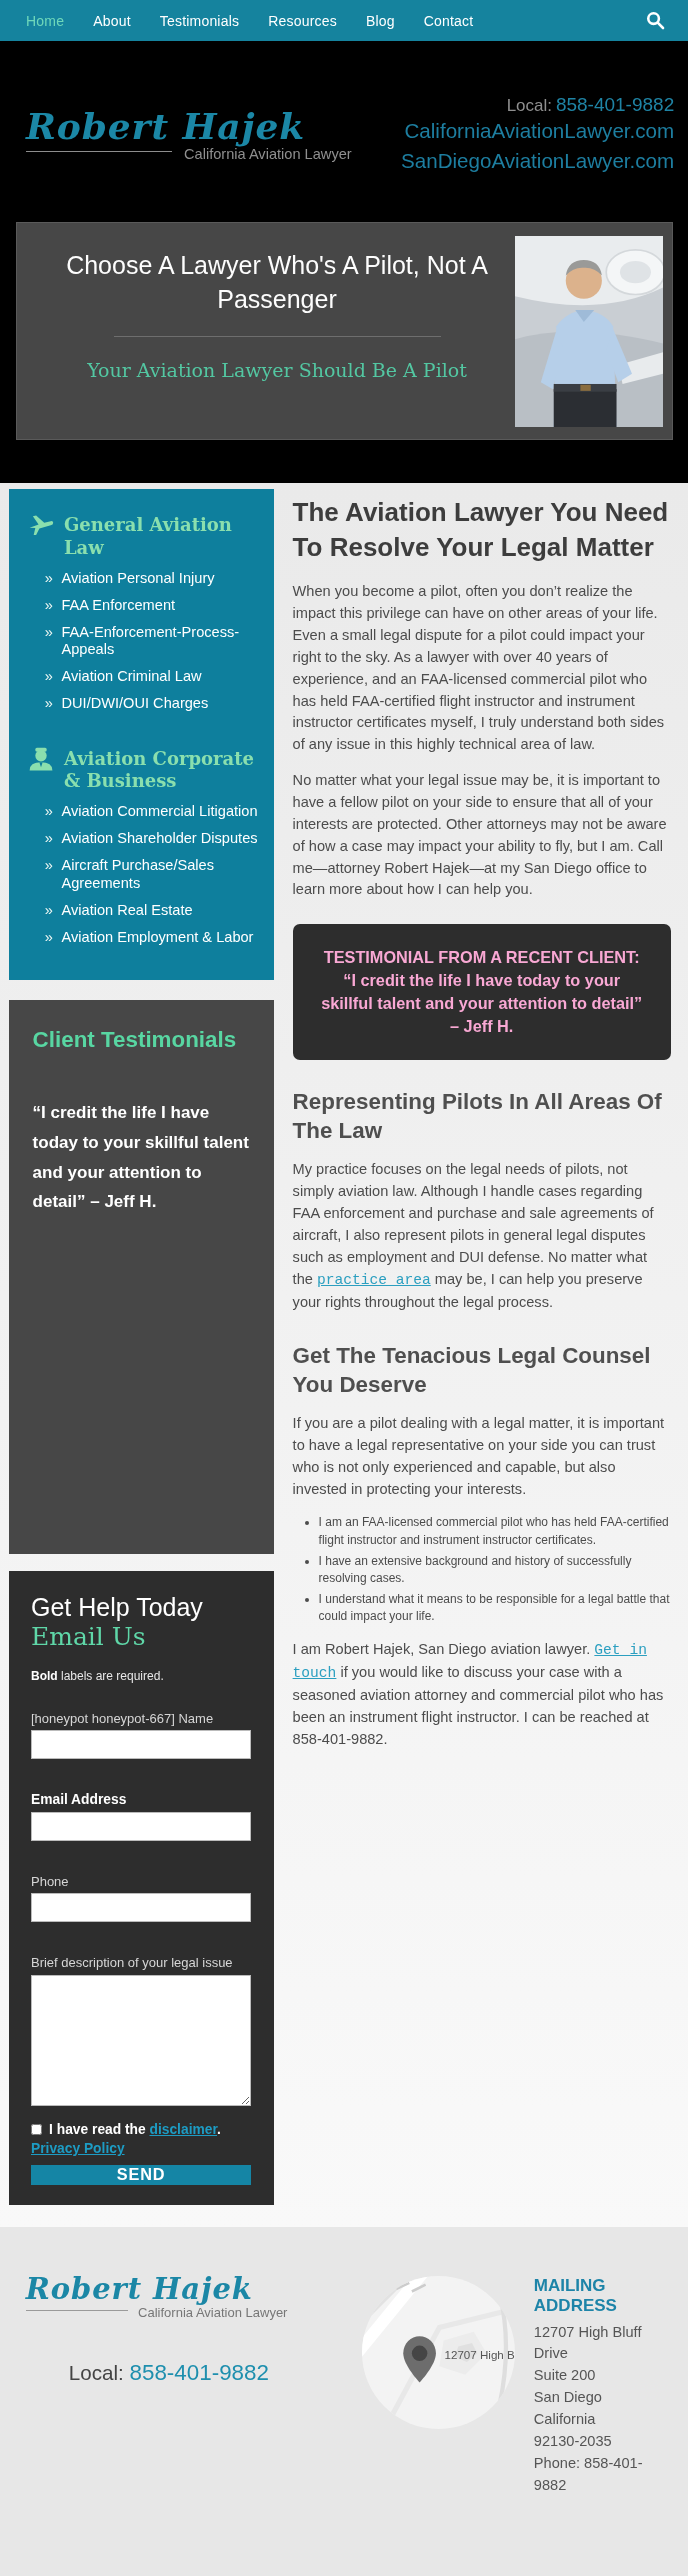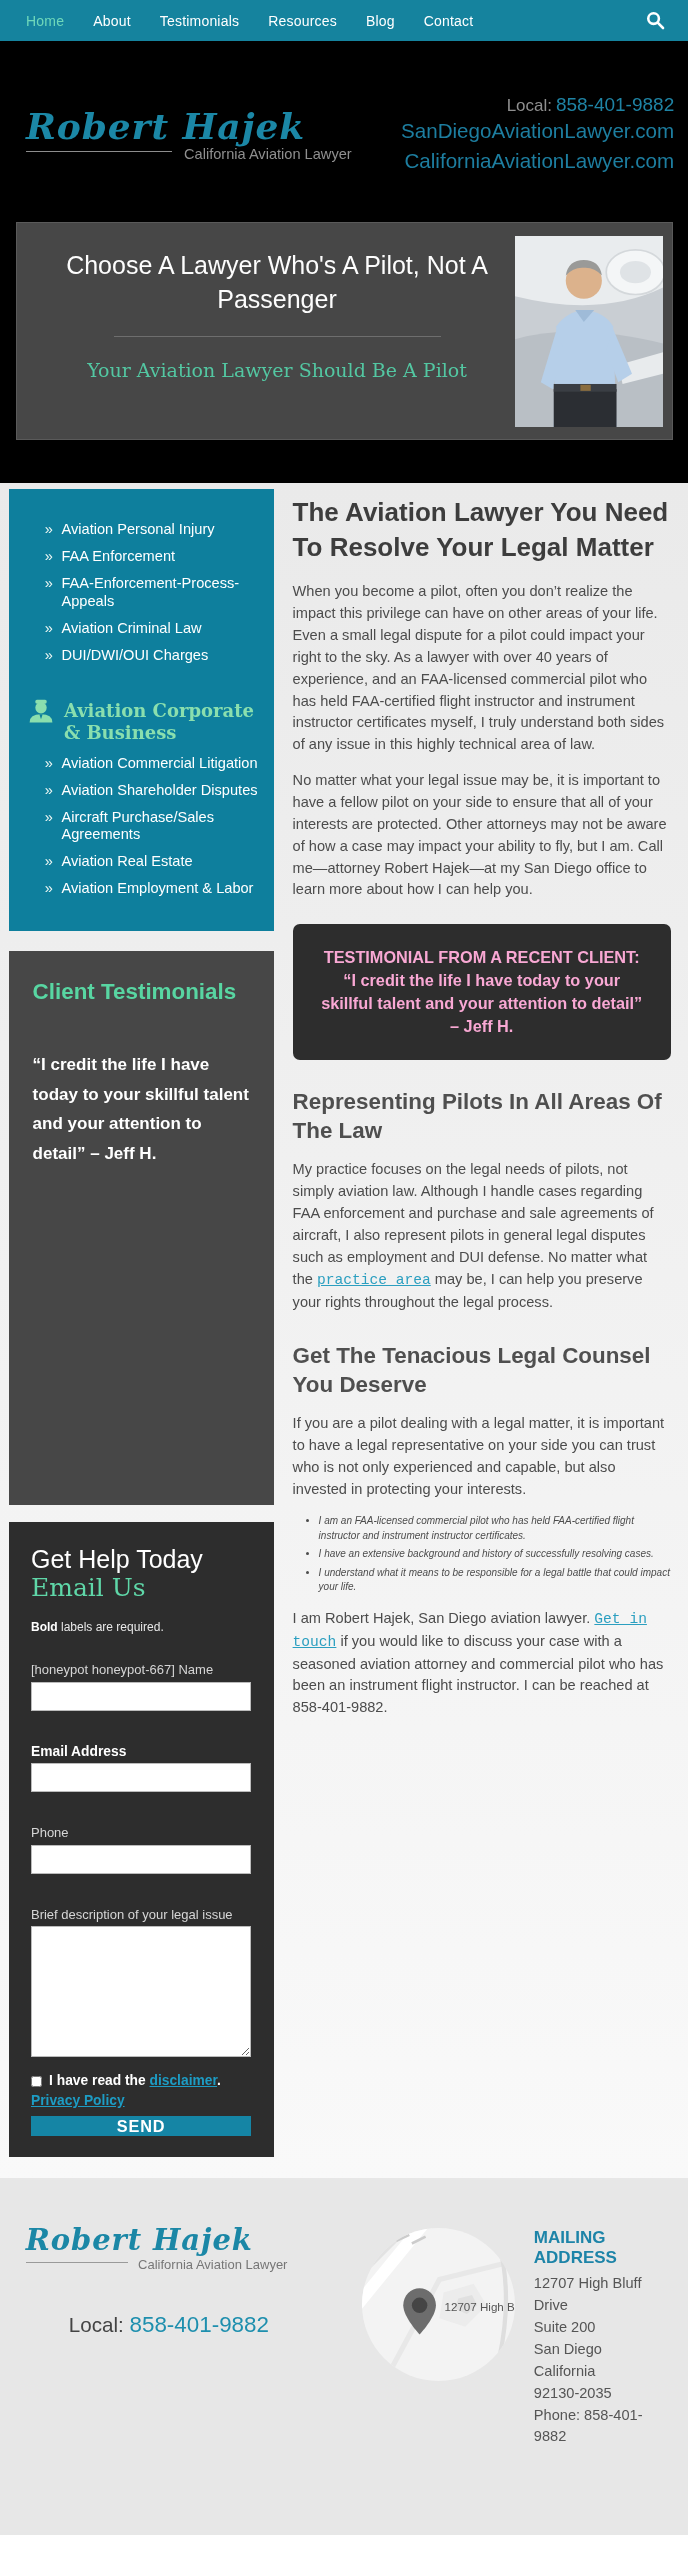--- a/index.html
+++ b/index.html
@@ -117,21 +117,21 @@
   .main h2 {
     color: #4f4f4f; font-size: 22.4px; font-weight: 600; line-height: 1.3; margin: 27.5px 0 13.8px;
   }
   .main p { font-size: 14.6px; color: #4c4c4c; line-height: 1.5; margin: 13.8px 0; }
   .main a.body-link { color: #2b9fc0; text-decoration: underline; font-family: Liberation Mono, monospace; }
   .callout {
     background: #2d2d2d; border-radius: 6.9px; padding: 22.4px 26px; margin: 22.4px 0;
   }
   .callout .c-text { color: #f9a8d4; font-weight: bold; font-size: 16.3px; line-height: 1.4; text-align: center; }
   .main ul.bullets { margin: 13.8px 0 13.8px 26px; }
-  .main ul.bullets li { font-size: 10px; line-height: 1.42; margin-bottom: 4.3px; color: #4c4c4c; font-style: italic; }
+  .main ul.bullets li { font-size: 12px; line-height: 1.42; margin-bottom: 4.3px; color: #4c4c4c; }
 
   
   .footer { background: #e7e7e7; min-height: 357px; padding: 48px 13.8px 26px; }
   .footer-row { display: flex; }
   .footer-left { width: 348px; flex: 0 0 348px; padding-left: 12px; }
   .footer-left .logo-script { font-size: 29px; }
   .footer-left .logo-line { width: 102px; border-bottom-color: #9a9a9a; margin-bottom: 4.3px; }
   .footer-left .logo-tagline { color: #777; font-size: 13px; margin-left: 10.3px; }
   .footer-phone { margin-top: 40px; padding-left: 43px; font-size: 20.6px; color: #444; }
   .footer-phone a { color: #1e8fae; text-decoration: none; font-size: 22.4px; }
@@ -169,22 +169,22 @@
       <div class="logo-sub">
         <span class="logo-line"></span>
         <span class="logo-tagline">California Aviation Lawyer</span>
       </div>
     </div>
     <div class="header-contact">
       <div>
         <span class="local-label">Local:</span>
         <a href="#" class="local-phone" style="text-decoration:none;">858-401-9882</a>
       </div>
+      <a href="#" class="header-domain">CaliforniaAviationLawyer.com</a>
       <a href="#" class="header-domain">SanDiegoAviationLawyer.com</a>
-      <a href="#" class="header-domain">CaliforniaAviationLawyer.com</a>
     </div>
   </div>
 
   <div class="hero-section">
     <div class="hero-box">
       <div class="hero-text">
         <div class="hero-title">Choose A Lawyer Who's A Pilot, Not A Passenger</div>
         <hr class="hero-divider">
         <div class="hero-subtitle">Your Aviation Lawyer Should Be A Pilot</div>
       </div>
@@ -209,20 +209,28 @@
       </div>
     </div>
   </div>
 
   <div class="content">
     <div class="cols">
 
       <div class="sidebar">
 
         <div class="side-menu">
+          <div class="menu-head">
+            <span class="mh-icon">
+              <svg viewBox="0 0 32 32" width="26" height="26">
+                  <path d="M2,18 L13,14 L6,4 L10,3 L20,12 L28,10 Q31,9.5 31,12 Q31,14.5 28,15 L14,19 L10,27 L7,27 L9,18.5 Z" fill="#8adfae"></path>
+                </svg>
+            </span>
+            <span class="mh-label">General Aviation Law</span>
+          </div>
           <ul>
               <li>
                 <span class="arrow">»</span>
                 <span class="mi-label">Aviation Personal Injury</span>
               </li>
               <li>
                 <span class="arrow">»</span>
                 <span class="mi-label">FAA Enforcement</span>
               </li>
               <li>

